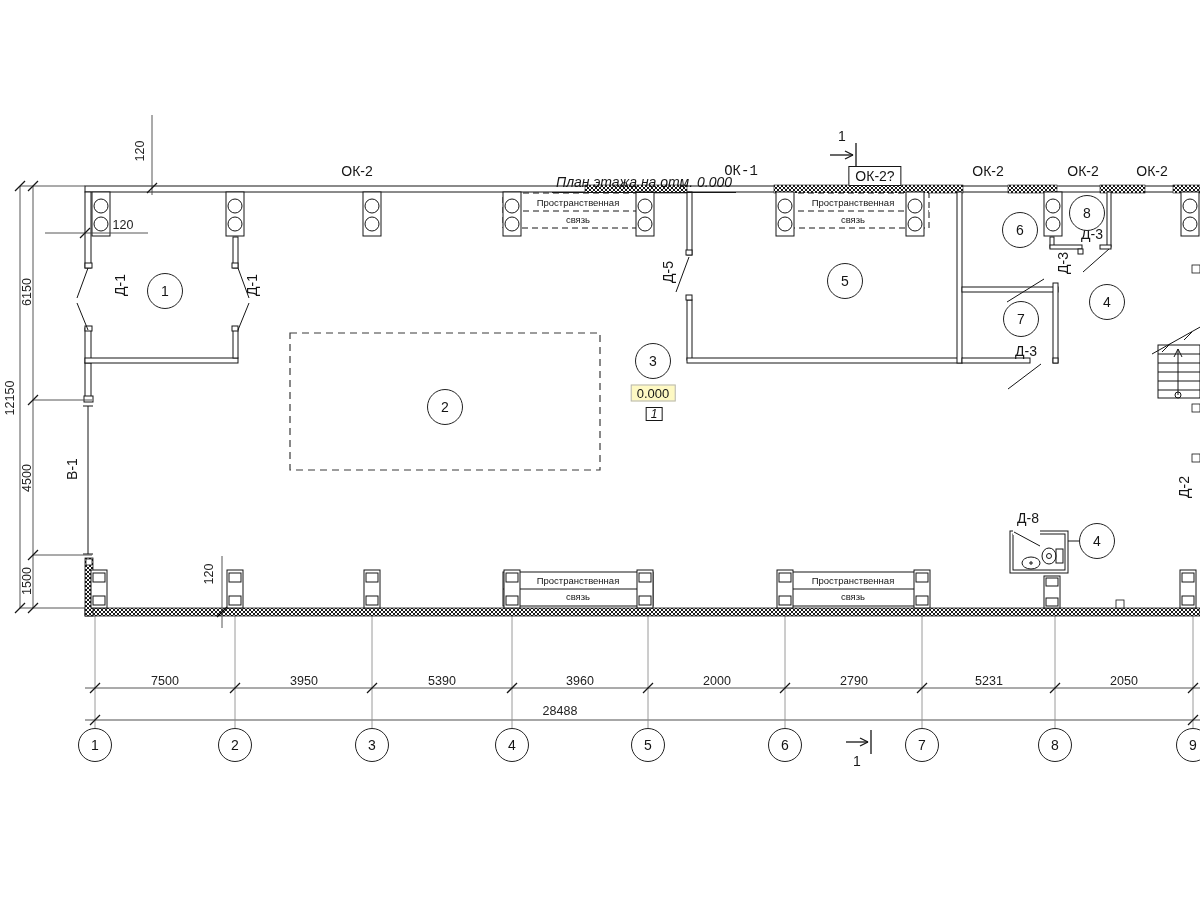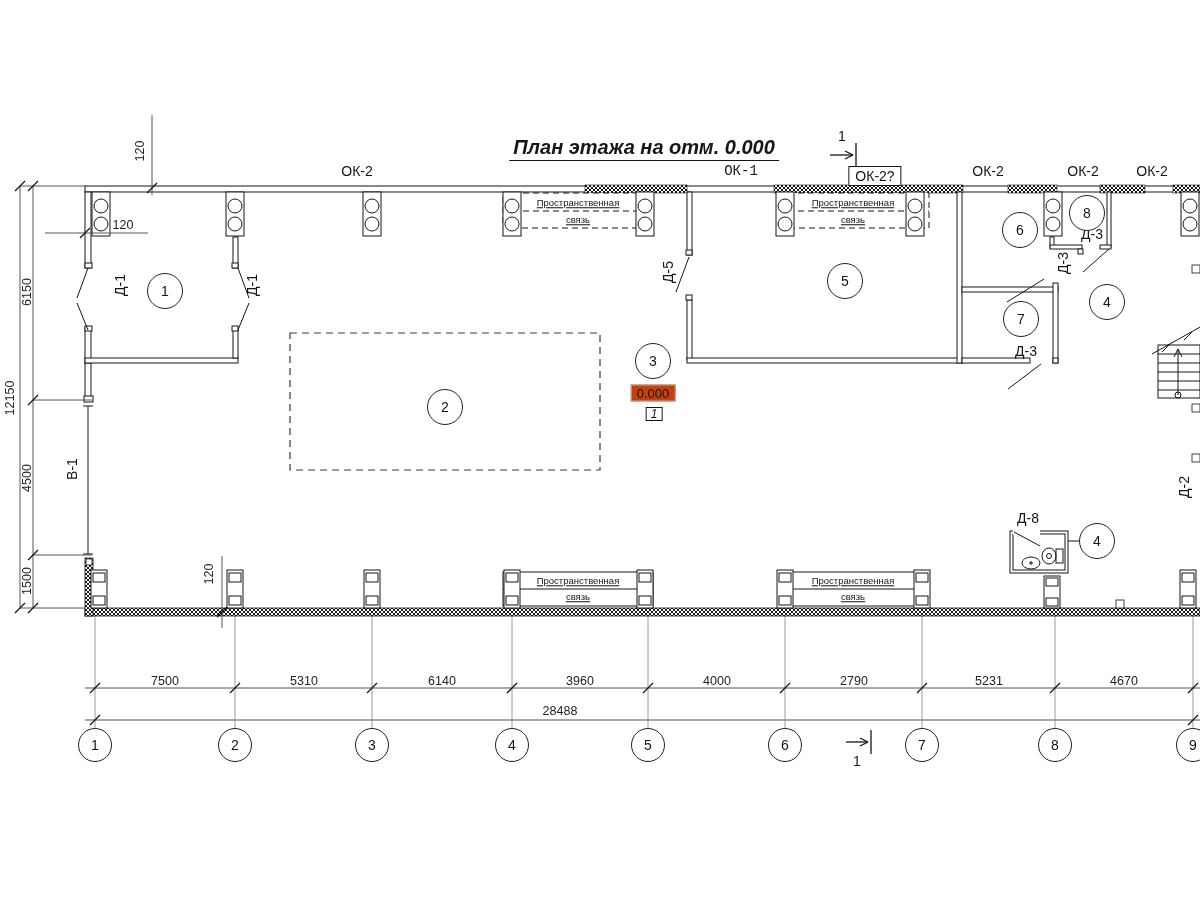--- a/index.html
+++ b/index.html
@@ -3,29 +3,29 @@
 <meta charset="utf-8">
 <style>
   html,body{margin:0;padding:0;background:#fff;}
   #plan{position:relative;width:1200px;height:900px;background:#fff;overflow:hidden;
         font-family:"Liberation Sans",sans-serif;color:#141414;}
   #linework{position:absolute;left:0;top:0;}
   .lbl{position:absolute;white-space:nowrap;font-size:14px;color:#161616;
        transform:translate(-50%,-50%);line-height:1;}
   .rot{transform:translate(-50%,-50%) rotate(-90deg);}
   .dim{font-size:12.5px;color:#222;}
-  .tiny{font-size:9.5px;text-decoration:underline;}
-  .title{font-size:20px;font-style:italic;font-weight:bold;border-bottom:1.6px solid #161616;
-         padding:0 4px 3px 4px;}
+  .tiny{font-size:9.5px;}
+  .title{font-size:14px;font-style:italic;font-weight:normal;border-bottom:1.6px solid #161616;
+         padding:0 4px 3px 4px;margin-top:35px;}
   .rc{position:absolute;width:34px;height:34px;border:1.3px solid #222;border-radius:50%;
       background:#fff;display:flex;align-items:center;justify-content:center;
       font-size:14px;transform:translate(-50%,-50%);}
   .ax{width:32px;height:32px;}
   .boxed{border:1.4px solid #161616;background:#fff;padding:2px 6px;}
-  .elev{border:1px solid #b5b5b5;background:#c2410c;padding:1px 5px;font-size:13px;}
+  .elev{border:1px solid #b5b5b5;background:#fef9c3;padding:1px 5px;font-size:13px;}
   .node{border:1.3px solid #161616;background:#fff;padding:0 4px;font-size:12px;
         font-style:italic;}
   .sec{font-size:14px;}
 </style>
 </head>
 <body>
 
 <div id="plan">
 
 <svg id="linework" width="1200" height="900" viewBox="0 0 1200 900">
@@ -340,27 +340,27 @@
 <div class="lbl tiny" style="left:578px;top:203px;">Пространственная</div>
 <div class="lbl tiny" style="left:578px;top:220px;">связь</div>
 <div class="lbl tiny" style="left:853px;top:203px;">Пространственная</div>
 <div class="lbl tiny" style="left:853px;top:220px;">связь</div>
 <div class="lbl tiny" style="left:578px;top:581px;">Пространственная</div>
 <div class="lbl tiny" style="left:578px;top:597px;">связь</div>
 <div class="lbl tiny" style="left:853px;top:581px;">Пространственная</div>
 <div class="lbl tiny" style="left:853px;top:597px;">связь</div>
 
 <div class="lbl dim" style="left:165px;top:681px;">7500</div>
-<div class="lbl dim" style="left:304px;top:681px;">5310</div>
-<div class="lbl dim" style="left:442px;top:681px;">6140</div>
+<div class="lbl dim" style="left:304px;top:681px;">3950</div>
+<div class="lbl dim" style="left:442px;top:681px;">5390</div>
 <div class="lbl dim" style="left:580px;top:681px;">3960</div>
-<div class="lbl dim" style="left:717px;top:681px;">4000</div>
+<div class="lbl dim" style="left:717px;top:681px;">2000</div>
 <div class="lbl dim" style="left:854px;top:681px;">2790</div>
 <div class="lbl dim" style="left:989px;top:681px;">5231</div>
-<div class="lbl dim" style="left:1124px;top:681px;">4670</div>
+<div class="lbl dim" style="left:1124px;top:681px;">2050</div>
 <div class="lbl dim" style="left:560px;top:711px;">28488</div>
 
 <div class="lbl dim rot" style="left:27px;top:292px;">6150</div>
 <div class="lbl dim rot" style="left:27px;top:478px;">4500</div>
 <div class="lbl dim rot" style="left:27px;top:581px;">1500</div>
 <div class="lbl dim rot" style="left:10px;top:398px;">12150</div>
 
 <div class="lbl dim rot" style="left:140px;top:151px;">120</div>
 <div class="lbl dim" style="left:123px;top:225px;">120</div>
 <div class="lbl dim rot" style="left:209px;top:574px;">120</div>

